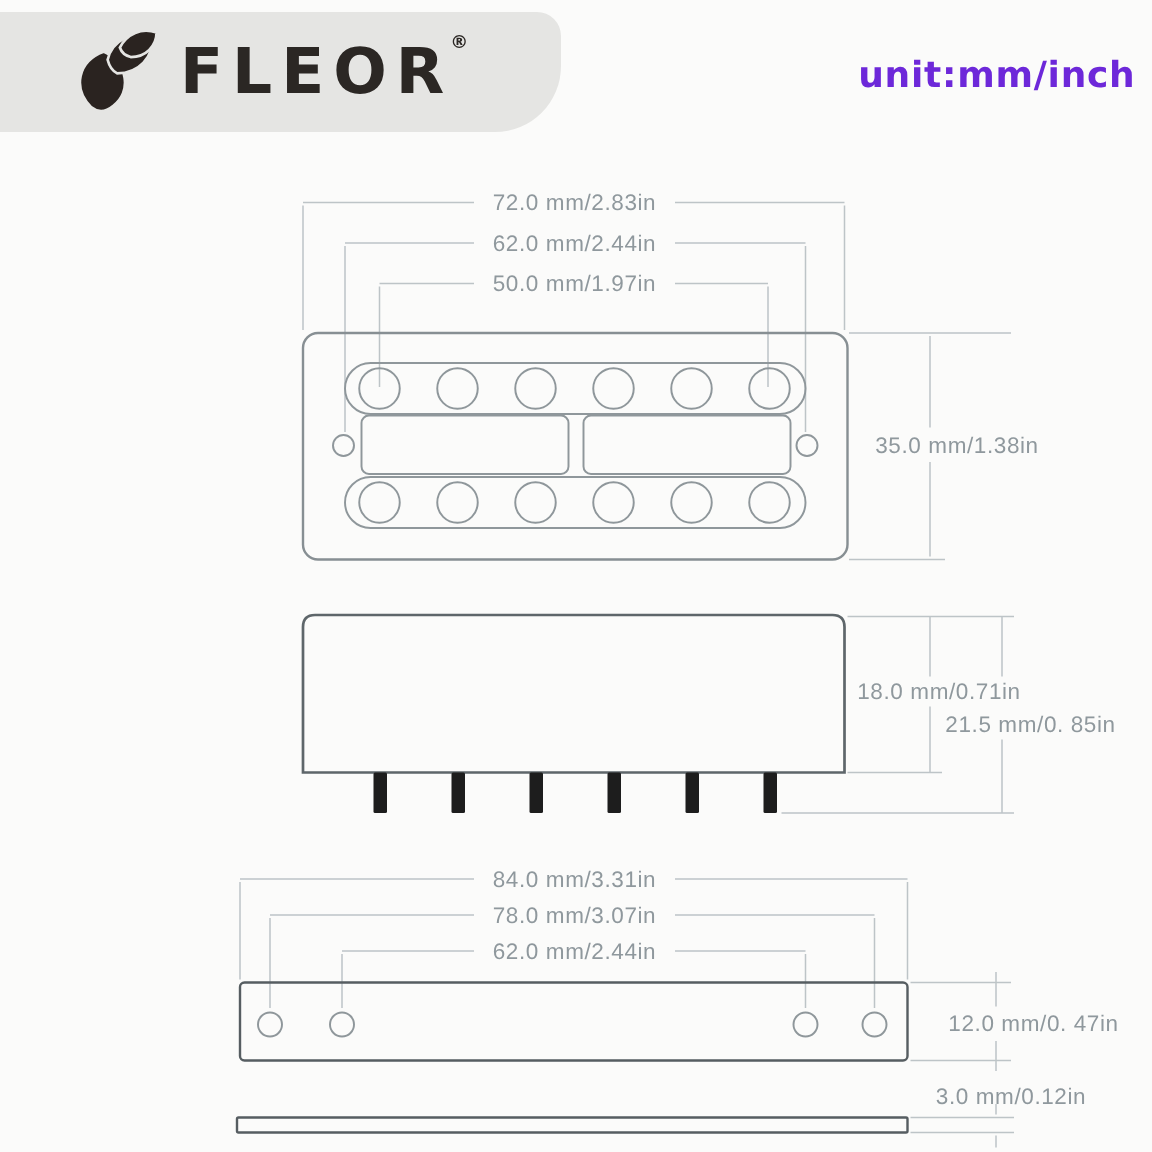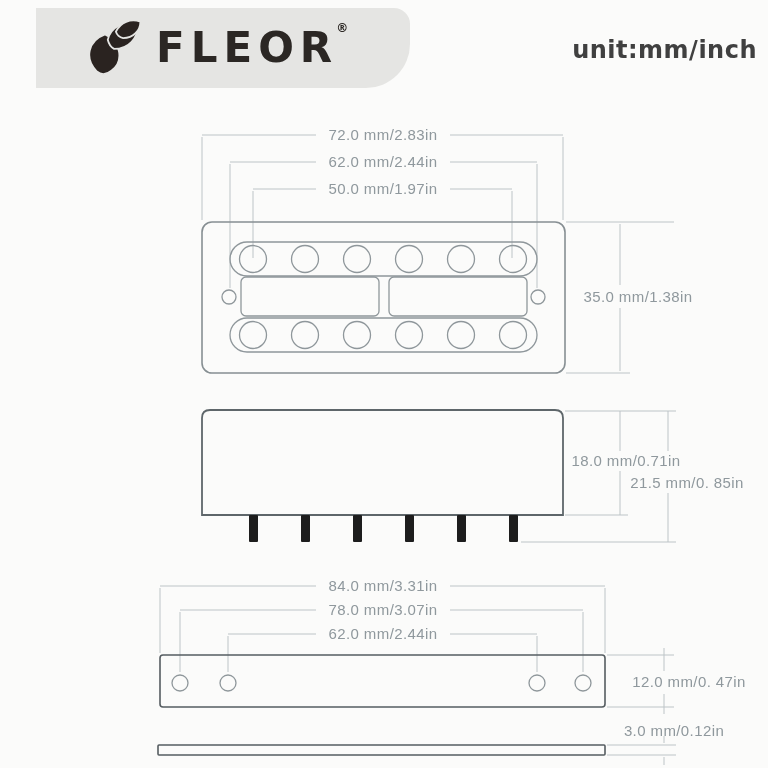--- a/index.html
+++ b/index.html
@@ -4,34 +4,34 @@
 <style>
   html,body{margin:0;padding:0;background:#ffffff;}
   .canvas{
     position:relative;width:768px;height:768px;overflow:hidden;
     background:#fbfbfa;font-family:"Liberation Sans",sans-serif;
   }
   
   .logo-box{
     position:absolute;left:0;top:8px;width:374px;height:80px;
     background:#e5e5e3;border-radius:0 16px 44px 0;
-    display:flex;align-items:center;margin-left:36px;
+    display:flex;align-items:center;
   }
   .leaf-wrap{margin-left:50px;width:58px;height:56px;}
   .brand{
     font-family:"DejaVu Sans",sans-serif;font-weight:bold;
     font-size:42px;letter-spacing:6px;color:#2b2724;margin-left:12px;line-height:1;
   }
   .reg{
     font-family:"DejaVu Sans",sans-serif;font-size:12px;color:#2b2724;
     position:relative;top:-20px;left:-2px;font-weight:bold;
   }
   .unit-label{
     position:absolute;top:36px;right:11px;
-    font-size:24px;font-weight:bold;color:#404040;letter-spacing:.5px;
+    font-size:24px;font-weight:bold;color:#6d28d9;letter-spacing:.5px;
     font-family:"DejaVu Sans",sans-serif;
   }
   
   svg.drawing{position:absolute;left:0;top:0;}
   .dim{stroke:#bdc4c7;stroke-width:1;fill:none;}
   .dimtext{
     fill:#8f989d;font-size:15px;letter-spacing:.4px;
     font-family:"Liberation Sans",sans-serif;
   }
   .outline{fill:none;stroke:#878f93;stroke-width:1.6;}

